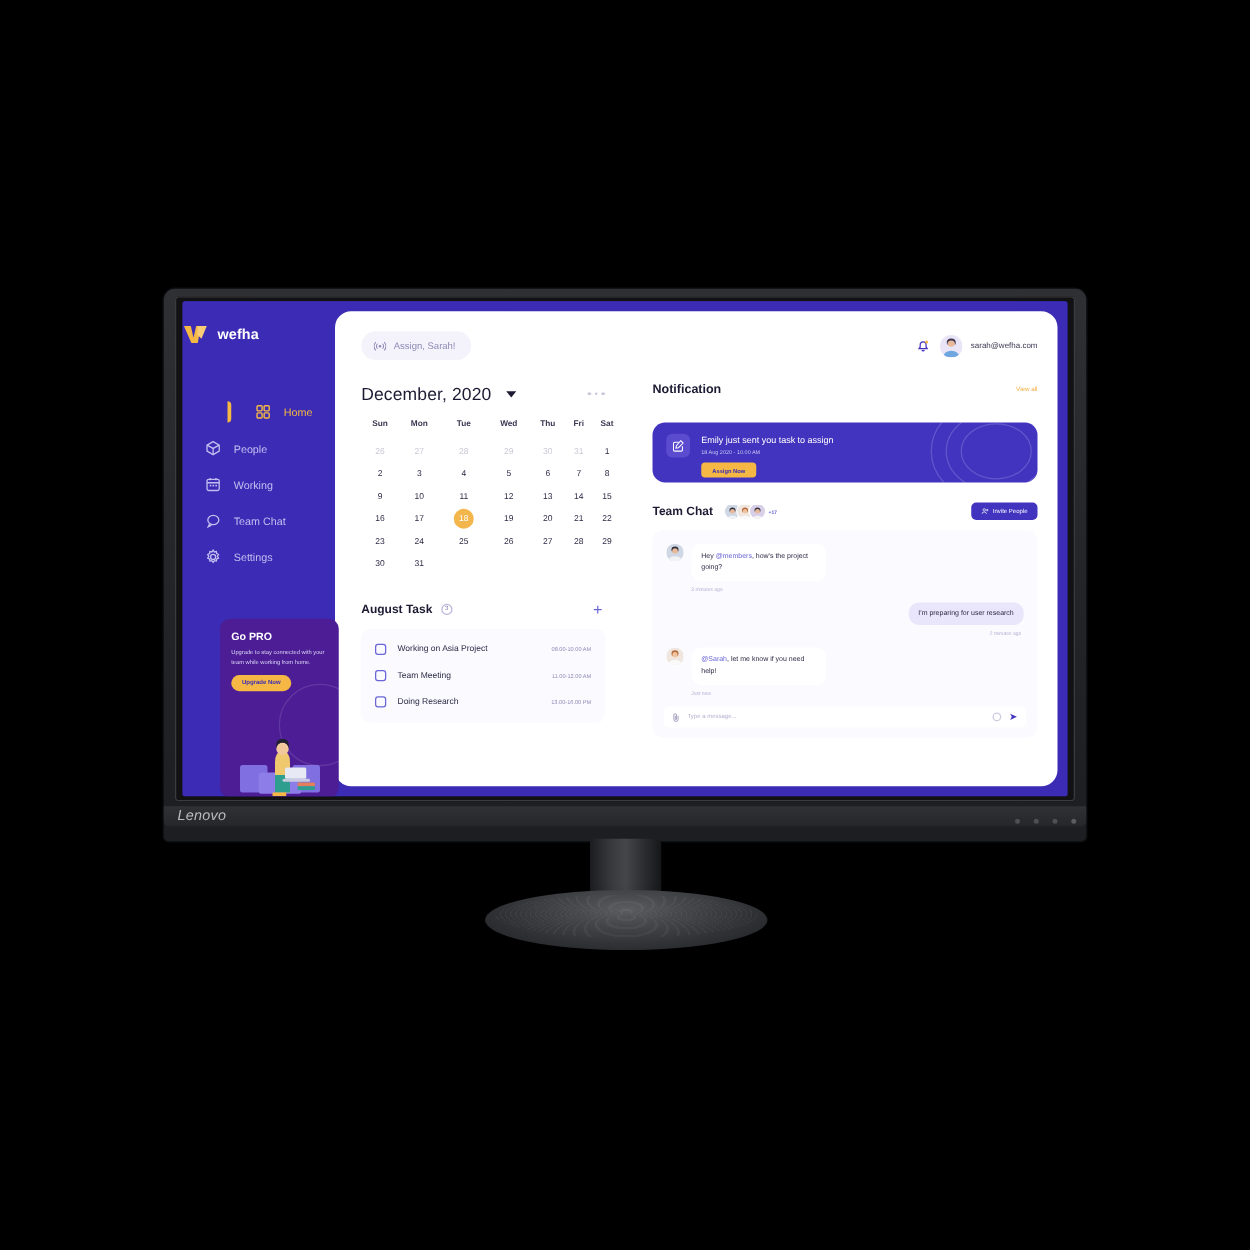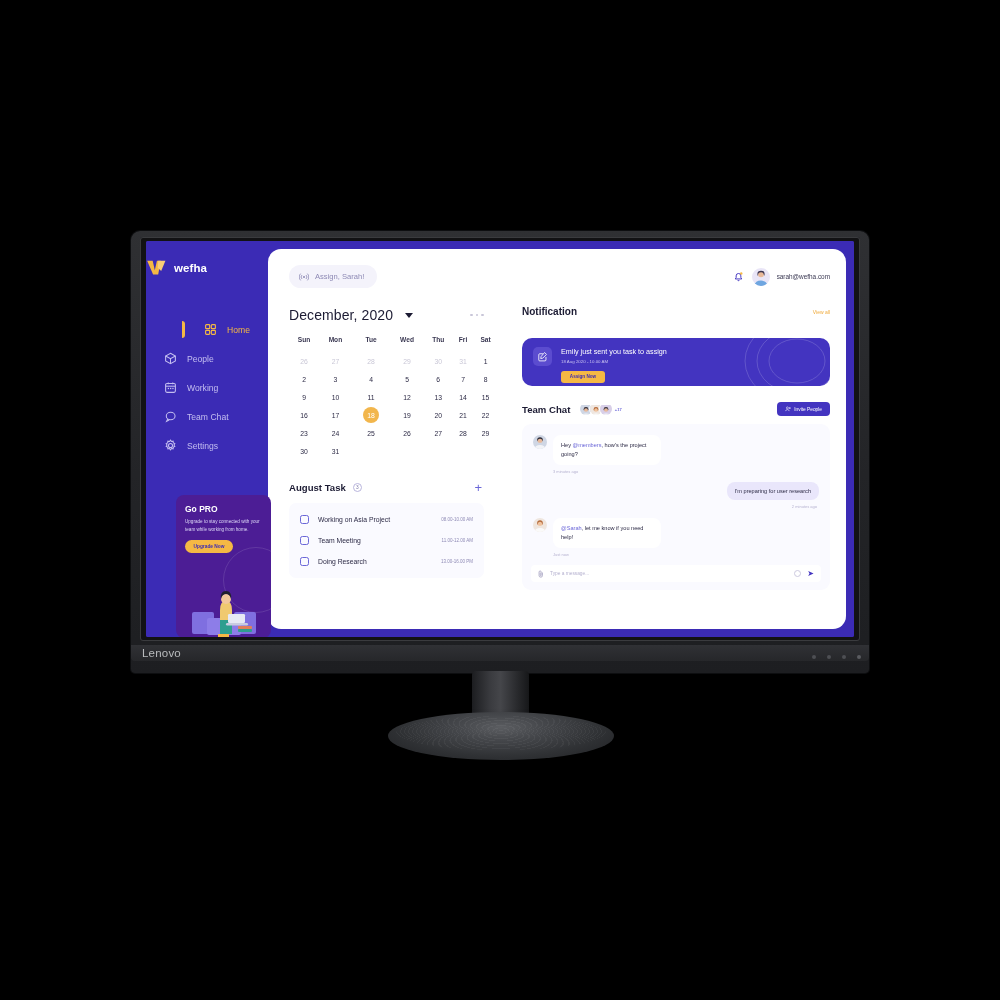--- a/index.html
+++ b/index.html
@@ -29,20 +29,21 @@
     width: 708px; height: 396px;
     background: #3b2bb5; overflow: hidden;
     border-radius: 2px;
   }
   #brand-bar {
     position: absolute; left: 131px; top: 645px;
     width: 738px; height: 16px;
     display: flex; align-items: center;
     background: linear-gradient(180deg,#303135 0%,#26272a 100%);
     border-radius: 0 0 4px 4px;
+    font-style: italic;
   }
   #lenovo-logo {
     margin-left: 11px; color: #b9bbbd;
     font-size: 11.5px; letter-spacing: .2px;
   }
   #osd-buttons {
     position: absolute; right: 8px; top: 10px;
     display: flex; gap: 11px; align-items: center;
   }
   #osd-buttons i {

